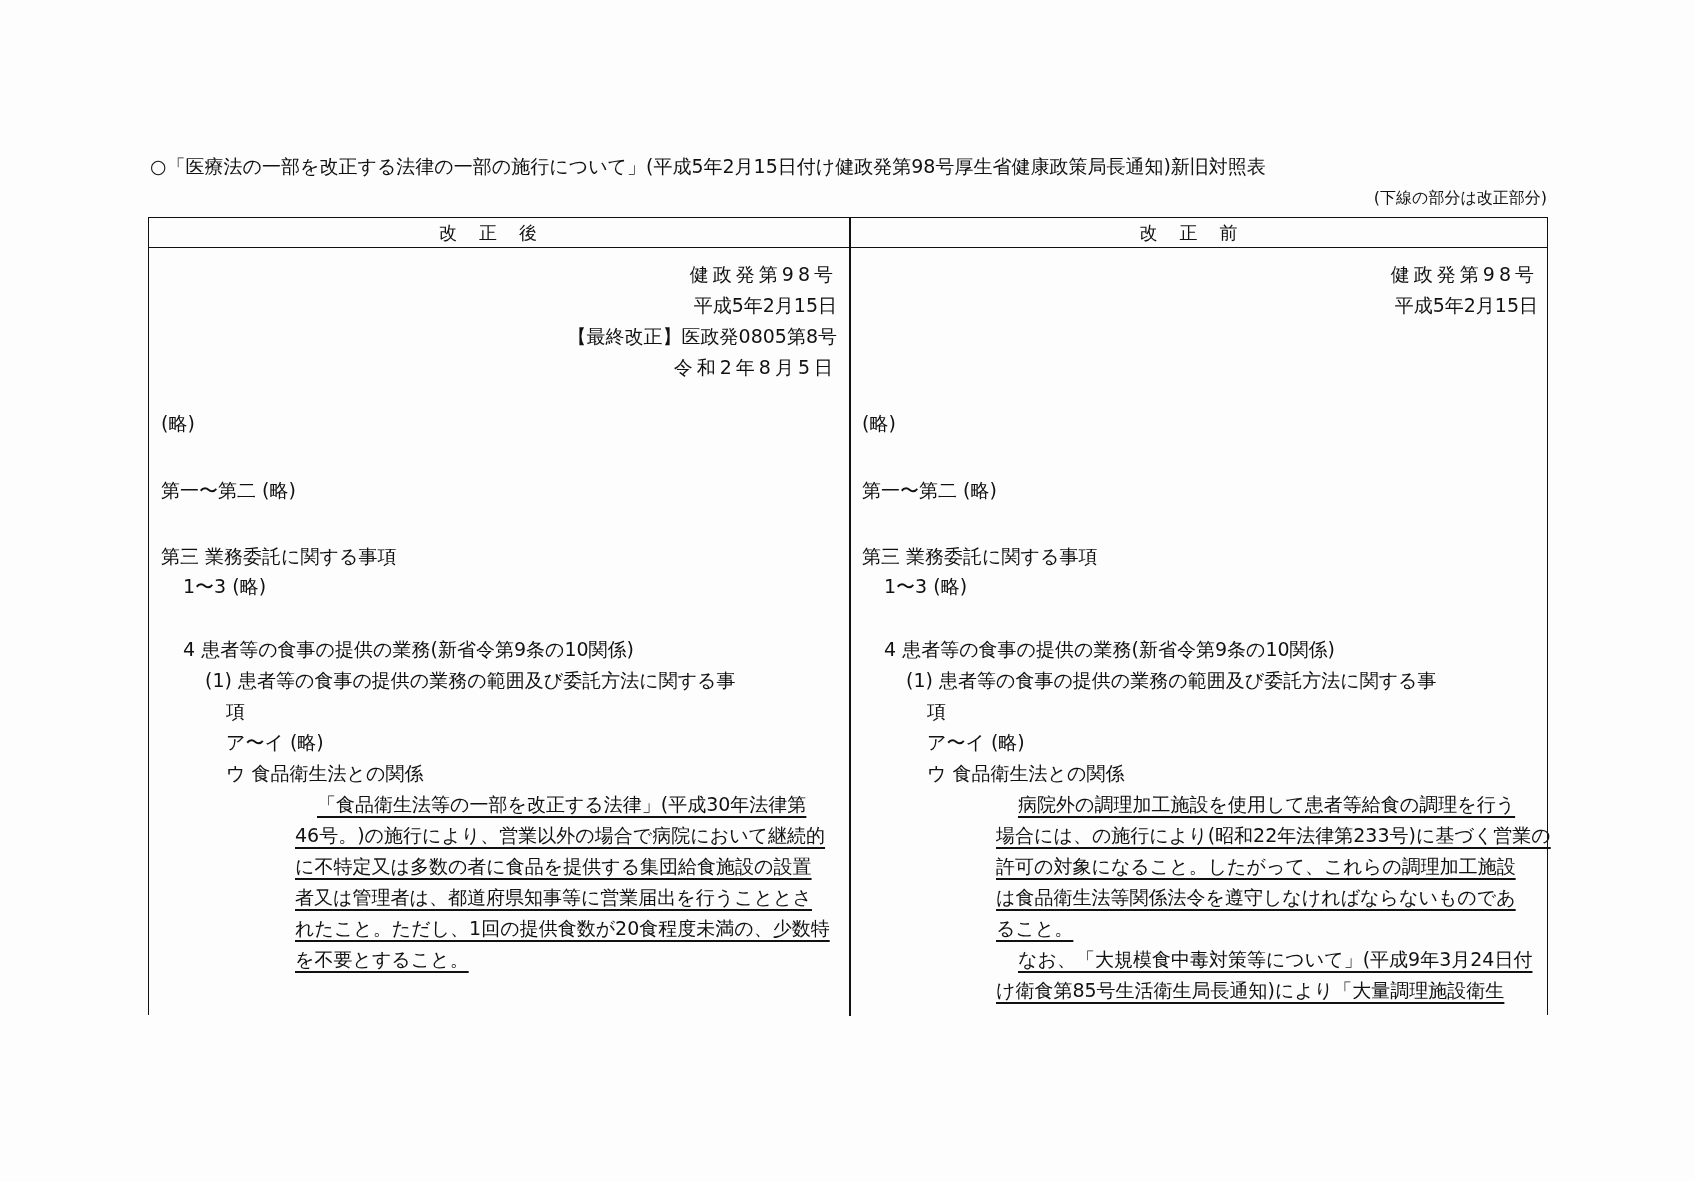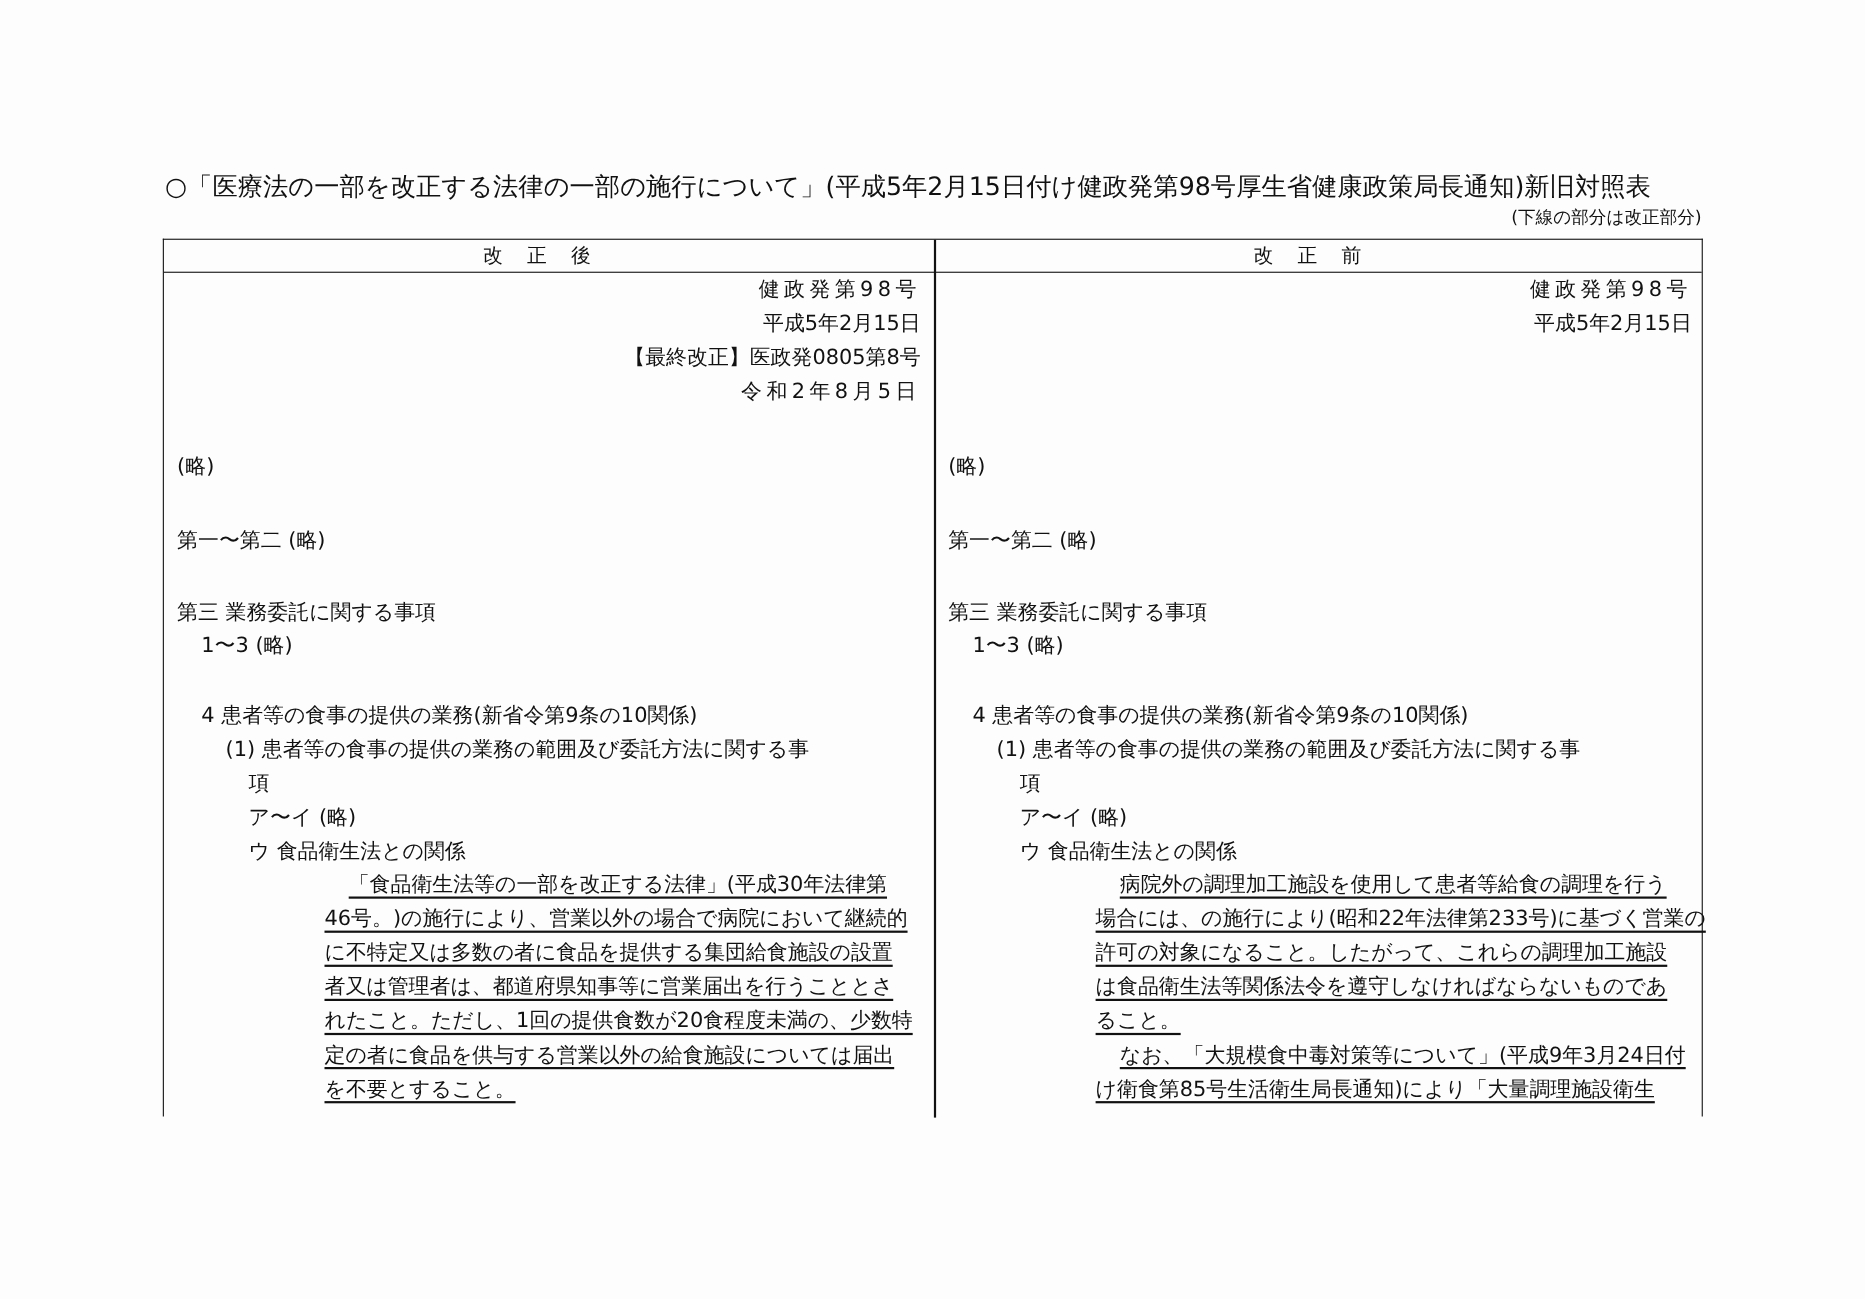--- a/index.html
+++ b/index.html
@@ -1,40 +1,40 @@
 <!DOCTYPE html>
 <html><head>
 <meta charset="utf-8">
 <style>
   html, body { margin: 0; padding: 0; }
   body {
     width: 1695px; height: 1181px; background: #fdfdfd; position: relative; overflow: hidden;
     font-family: "DejaVu Sans", "Liberation Sans", sans-serif; color: #111;
   }
   .title {
-    position: absolute; left: 150px; top: 154px; font-size: 23px; letter-spacing: 0px; white-space: nowrap;
+    position: absolute; left: 150px; top: 154px; font-size: 19px; letter-spacing: 0px; white-space: nowrap;
   }
   .note {
     position: absolute; right: 148px; top: 188px; font-size: 16px; white-space: nowrap;
   }
   .tbl {
     position: absolute; left: 148px; top: 217px; width: 1400px; height: 798px;
     border-top: 1.5px solid #111; border-left: 1.5px solid #111; border-right: 1.5px solid #111;
     box-sizing: border-box;
   }
   .hdr { position: absolute; left: 0; top: 0; width: 100%; height: 30px; border-bottom: 1.5px solid #111; box-sizing: border-box; }
   .hdr-cell { position: absolute; top: 0; height: 29px; line-height: 29px; text-align: center; font-size: 18px; letter-spacing: 22px; }
   .hdr-left { left: 0; width: 700px; }
   .hdr-right { left: 701px; width: 699px; }
   .divider { position: absolute; left: 700px; top: 0; width: 1.5px; height: 798px; background: #111; }
   .col { position: absolute; top: 30px; width: 700px; height: 768px; font-size: 19px; }
   .col-left { left: 0; }
   .col-right { left: 701px; }
   .line { position: absolute; white-space: nowrap; }
-  .r { right: 12px; text-align: right; }
+  .r { right: 12px; text-align: right; margin-top: 12px; }
   .spaced { letter-spacing: 4px; }
   .u { text-decoration: underline; text-underline-offset: 5px; text-decoration-thickness: 1.5px; }
   .para { position: absolute; left: 98px; width: 590px; line-height: 31px; text-align: justify; margin-left: 48px; }
 </style>
 </head>
 <body>
 
 <div class="title">○「医療法の一部を改正する法律の一部の施行について」(平成5年2月15日付け健政発第98号厚生省健康政策局長通知)新旧対照表</div>
 <div class="note">(下線の部分は改正部分)</div>
 
@@ -58,21 +58,20 @@
     <div class="line" style="left:56px; top:420px">(1) 患者等の食事の提供の業務の範囲及び委託方法に関する事</div>
     <div class="line" style="left:77px; top:451px">項</div>
     <div class="line" style="left:77px; top:482px">ア〜イ (略)</div>
     <div class="line" style="left:77px; top:513px">ウ 食品衛生法との関係</div>
     <div class="para" style="top:541px">
       <div class="u" style="padding-left:22px">「食品衛生法等の一部を改正する法律」(平成30年法律第</div>
       <div class="u">46号。)の施行により、営業以外の場合で病院において継続的</div>
       <div class="u">に不特定又は多数の者に食品を提供する集団給食施設の設置</div>
       <div class="u">者又は管理者は、都道府県知事等に営業届出を行うこととさ</div>
       <div class="u">れたこと。ただし、1回の提供食数が20食程度未満の、少数特</div>
-      <div class="u">定の者に食品を供与する営業以外の給食施設については届出</div>
       <div><span class="u">を不要とすること。</span></div>
     </div>
   </div>
 
   <div class="col col-right">
     <div class="line r spaced" style="top:2px">健政発第98号</div>
     <div class="line r" style="top:33px">平成5年2月15日</div>
     <div class="line" style="left:12px; top:163px">(略)</div>
     <div class="line" style="left:12px; top:230px">第一〜第二 (略)</div>
     <div class="line" style="left:12px; top:296px">第三 業務委託に関する事項</div>

